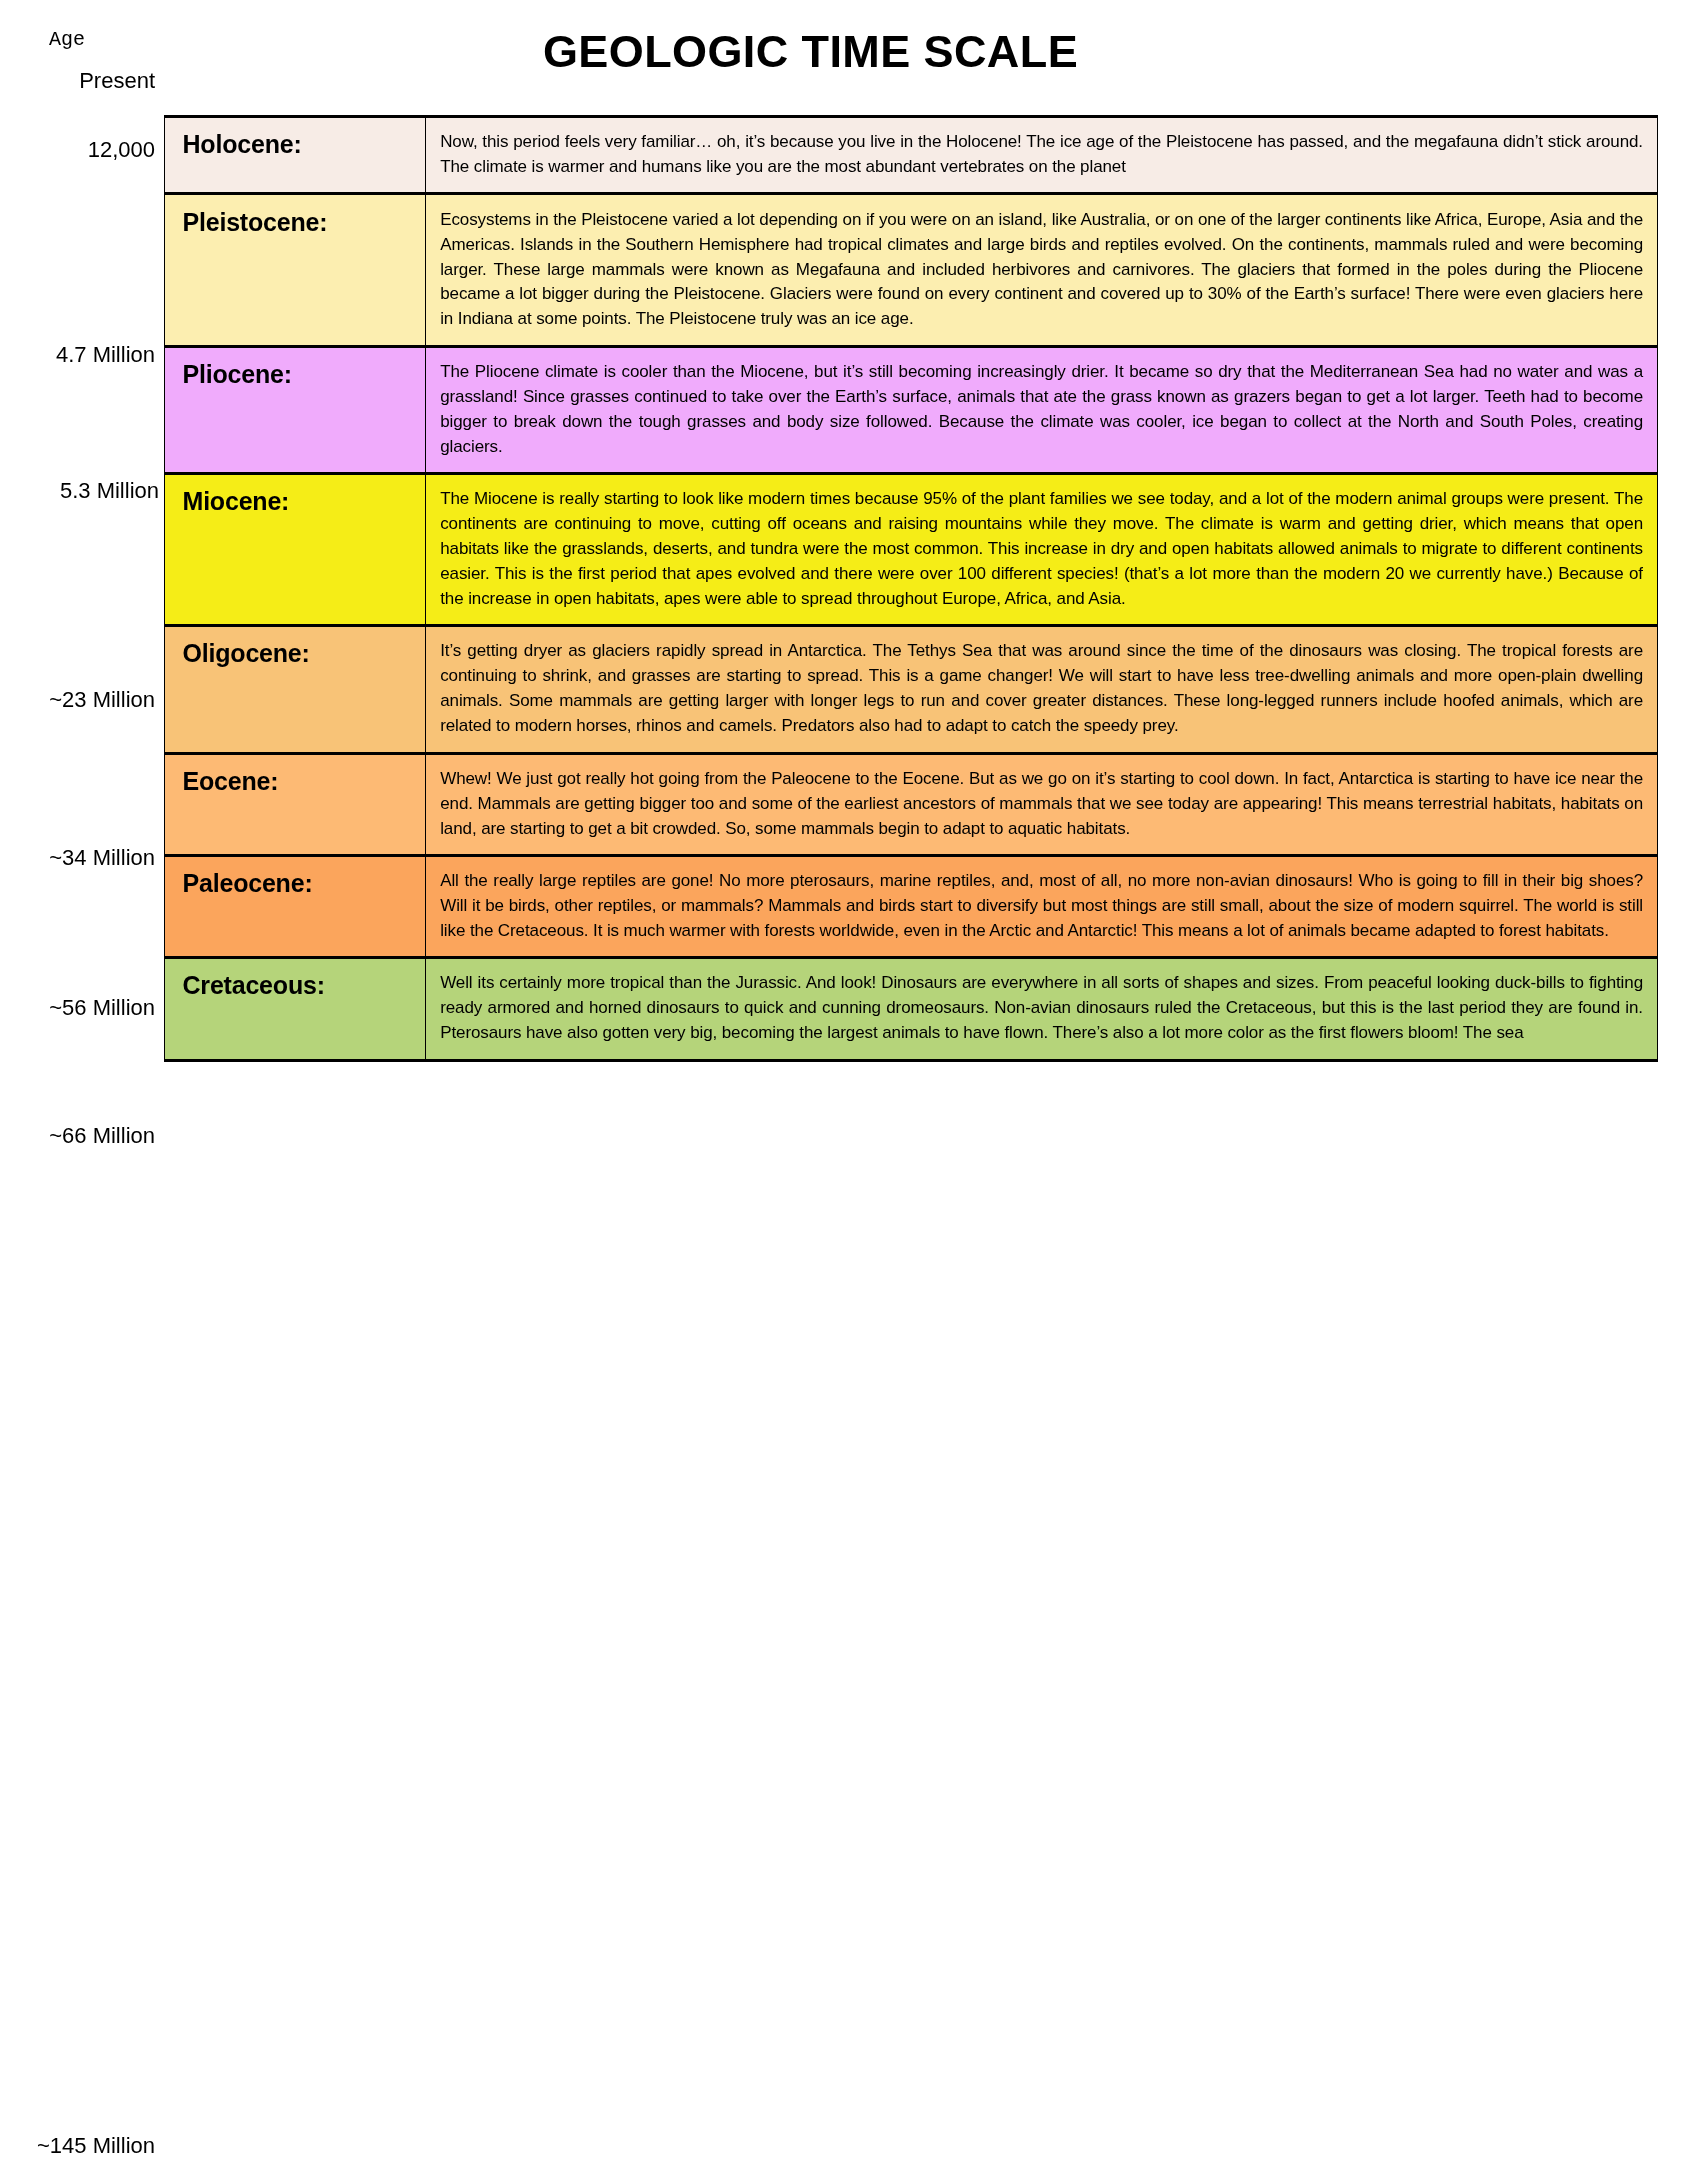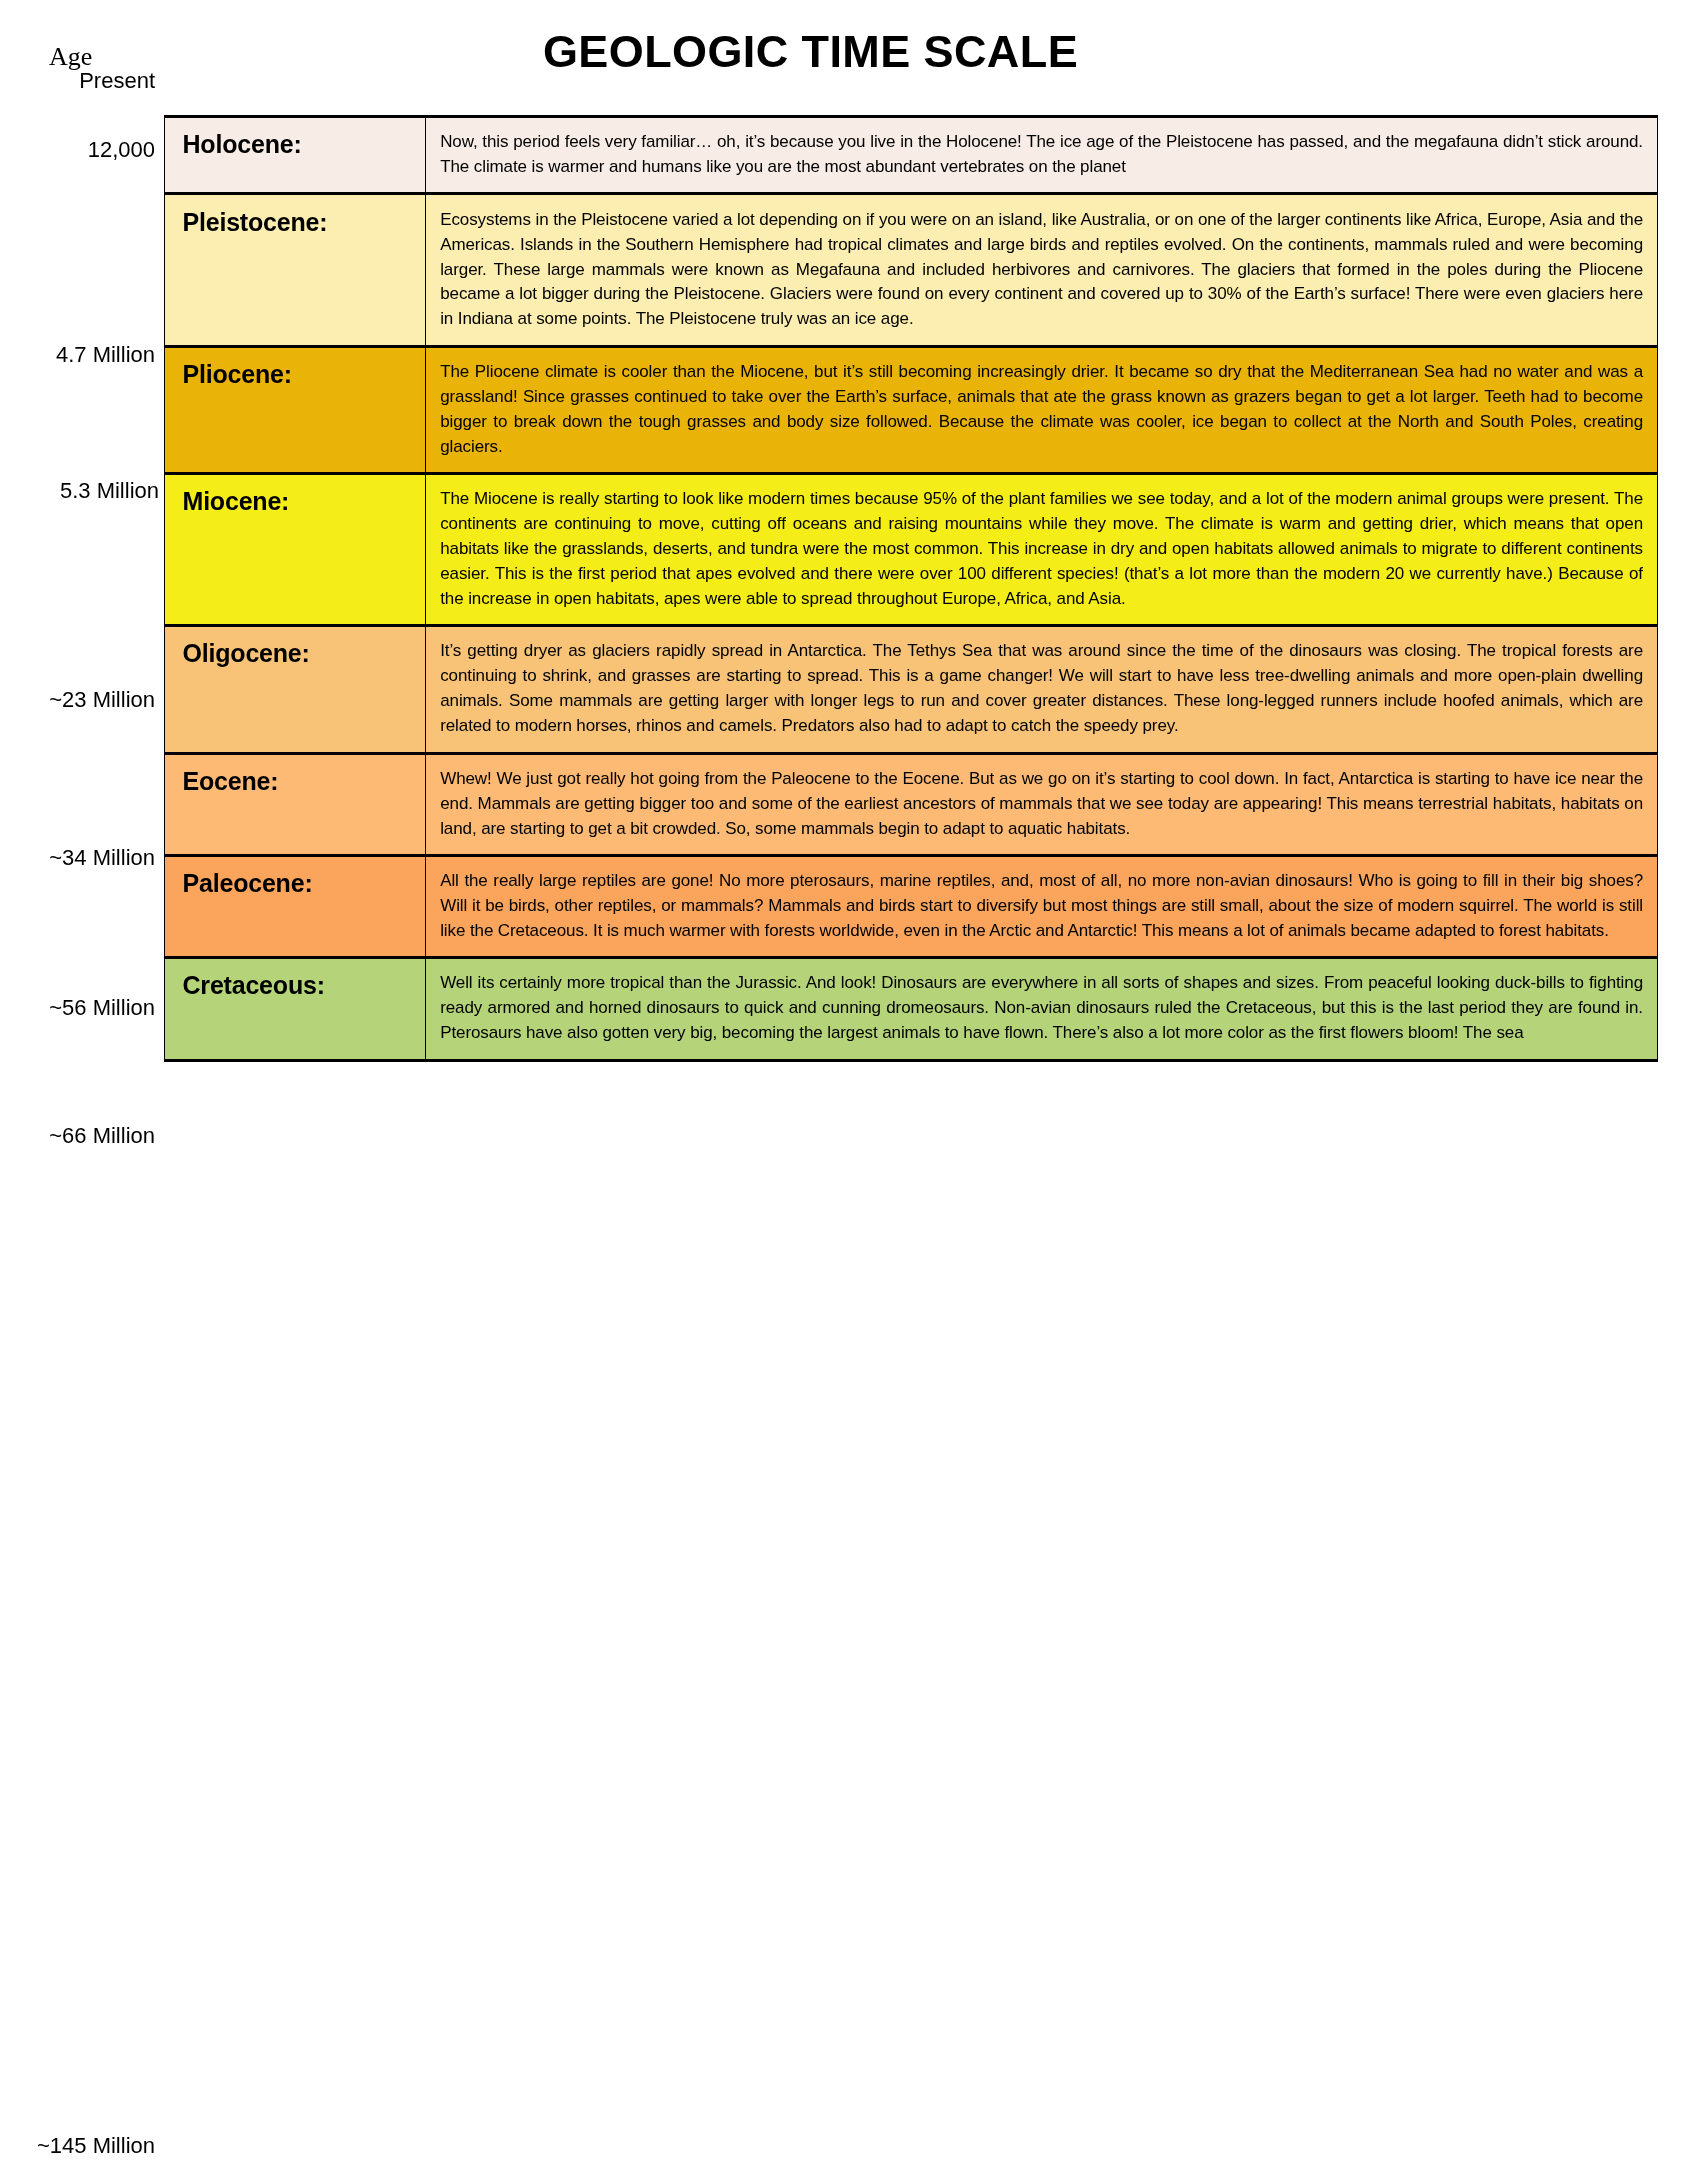--- a/index.html
+++ b/index.html
@@ -26,23 +26,23 @@
     font-size: 45px;
     font-weight: bold;
     letter-spacing: 0.4px;
     font-family: Liberation Sans, sans-serif;
   }
 
   
   .age-header {
     position: absolute;
     left: 49px;
-    top: 42px;
-    font-size: 26px;
-    font-family: Liberation Serif, serif;
+    top: 28px;
+    font-size: 20px;
+    font-family: Liberation Mono, monospace;
   }
   .age-label {
     position: absolute;
     width: 155px;
     text-align: right;
     font-size: 22px;
     font-family: "Liberation Sans", sans-serif;
     white-space: nowrap;
   }
 
@@ -109,21 +109,21 @@
 <table class="scale-table">
   <tbody id="scale-body">
       <tr style="background: rgb(247, 236, 230);">
         <td class="epoch-name">Holocene:</td>
         <td class="epoch-desc">Now, this period feels very familiar… oh, it’s because you live in the Holocene! The ice age of the Pleistocene has passed, and the megafauna didn’t stick around. The climate is warmer and humans like you are the most abundant vertebrates on the planet</td>
       </tr>
       <tr style="background: rgb(252, 238, 176);">
         <td class="epoch-name">Pleistocene:</td>
         <td class="epoch-desc">Ecosystems in the Pleistocene varied a lot depending on if you were on an island, like Australia, or on one of the larger continents like Africa, Europe, Asia and the Americas. Islands in the Southern Hemisphere had tropical climates and large birds and reptiles evolved. On the continents, mammals ruled and were becoming larger. These large mammals were known as Megafauna and included herbivores and carnivores. The glaciers that formed in the poles during the Pliocene became a lot bigger during the Pleistocene. Glaciers were found on every continent and covered up to 30% of the Earth’s surface! There were even glaciers here in Indiana at some points. The Pleistocene truly was an ice age.</td>
       </tr>
-      <tr style="background: #eab308; padding-left: 44px;">
+      <tr style="background: #f0abfc; padding-left: 44px;">
         <td class="epoch-name">Pliocene:</td>
         <td class="epoch-desc">The Pliocene climate is cooler than the Miocene, but it’s still becoming increasingly drier. It became so dry that the Mediterranean Sea had no water and was a grassland! Since grasses continued to take over the Earth’s surface, animals that ate the grass known as grazers began to get a lot larger. Teeth had to become bigger to break down the tough grasses and body size followed. Because the climate was cooler, ice began to collect at the North and South Poles, creating glaciers.</td>
       </tr>
       <tr style="background: rgb(245, 237, 23);">
         <td class="epoch-name">Miocene:</td>
         <td class="epoch-desc">The Miocene is really starting to look like modern times because 95% of the plant families we see today, and a lot of the modern animal groups were present. The continents are continuing to move, cutting off oceans and raising mountains while they move. The climate is warm and getting drier, which means that open habitats like the grasslands, deserts, and tundra were the most common. This increase in dry and open habitats allowed animals to migrate to different continents easier. This is the first period that apes evolved and there were over 100 different species! (that’s a lot more than the modern 20 we currently have.) Because of the increase in open habitats, apes were able to spread throughout Europe, Africa, and Asia.</td>
       </tr>
       <tr style="background: rgb(248, 195, 119);">
         <td class="epoch-name">Oligocene:</td>
         <td class="epoch-desc">It’s getting dryer as glaciers rapidly spread in Antarctica.  The Tethys Sea that was around since the time of the dinosaurs was closing.  The tropical forests are continuing to shrink, and grasses are starting to spread.  This is a game changer!  We will start to have less tree-dwelling animals and more open-plain dwelling animals.  Some mammals are getting larger with longer legs to run and cover greater distances. These long-legged runners include hoofed animals, which are related to modern horses, rhinos and camels. Predators also had to adapt to catch the speedy prey.</td>

